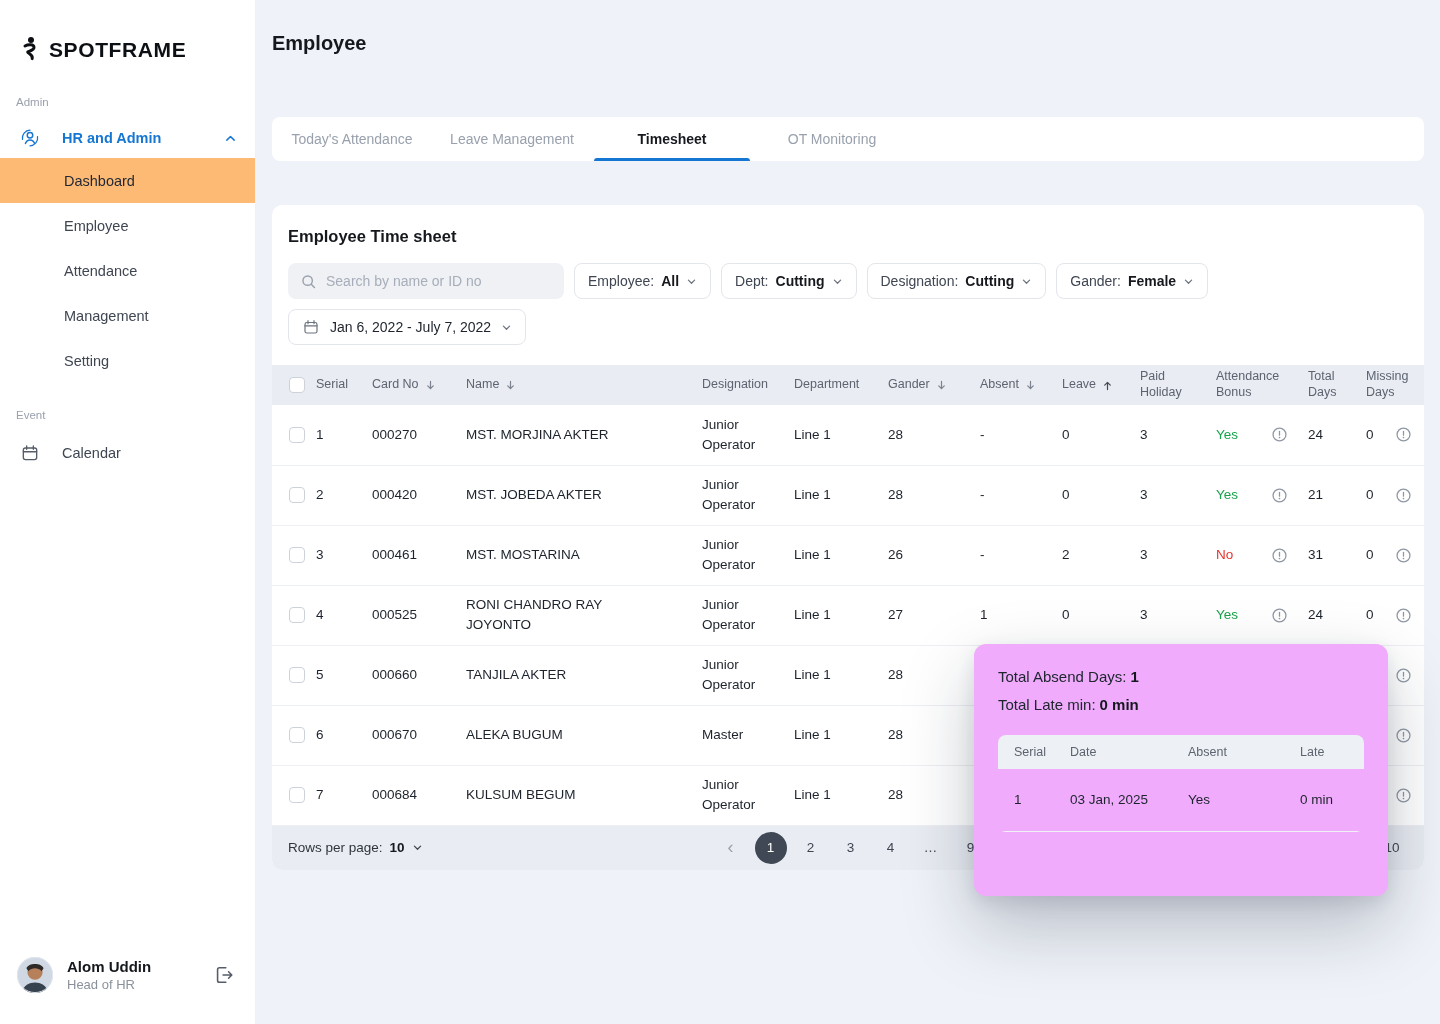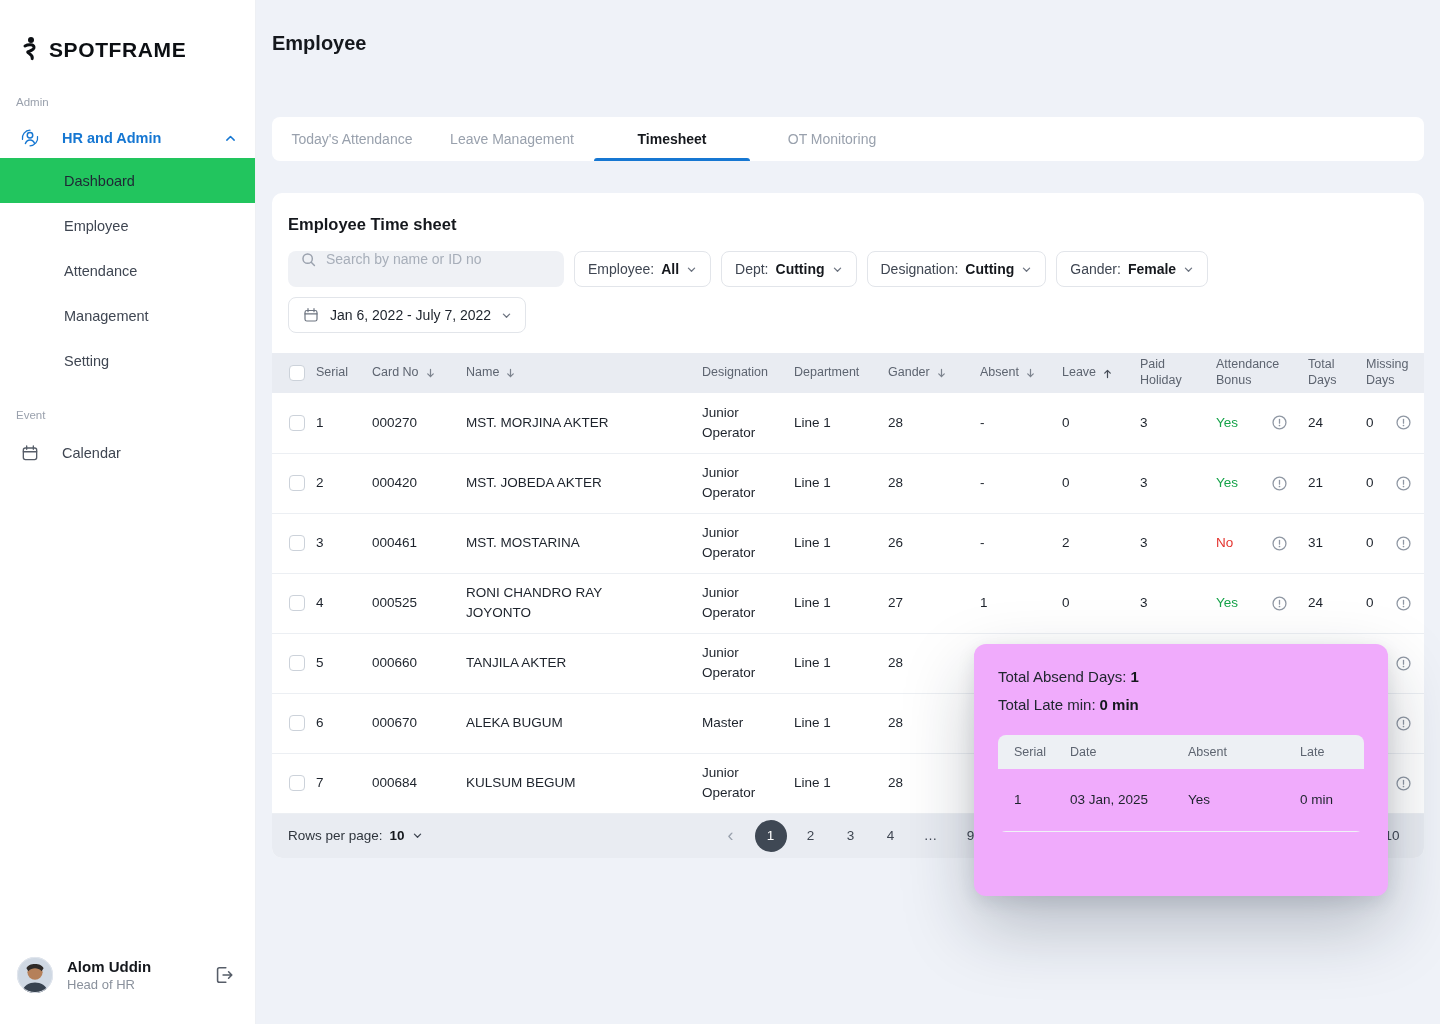--- a/index.html
+++ b/index.html
@@ -9,40 +9,40 @@
   
   .sidebar { width:256px; min-width:256px; background:#fff; border-right:1px solid #eef0f4; display:flex; flex-direction:column; }
   .logo-row { display:flex; align-items:center; gap:9px; padding:36px 16px 30px 18px; }
   .brand { font-size:21px; font-weight:800; letter-spacing:.6px; color:#0c0f13; }
   .side-label { font-size:11.5px; color:#9aa1ad; padding:0 16px; margin:2px 0 10px; }
   .nav-parent { display:flex; align-items:center; gap:20px; height:40px; padding:0 18px; cursor:pointer; }
   .nav-parent .plbl { font-size:14.5px; font-weight:600; color:#1677d2; }
   .nav-parent .chev-up { margin-left:auto; display:inline-flex; }
   .nav-parent.gray .plbl { color:#3f4652; font-weight:400; }
   .side-menu .side-item { height:45px; display:flex; align-items:center; padding-left:64px; font-size:14.5px; color:#3f4652; cursor:pointer; }
-  .side-item.active { background:#22c55e; color:#1f2735; }
+  .side-item.active { background:#fdba74; color:#1f2735; }
   .evt-label { margin-top:26px; margin-bottom:12px; }
   .user-row { margin-top:auto; display:flex; align-items:center; gap:13px; padding:16px 20px 30px 16px; }
   .uname { font-size:15px; font-weight:700; color:#15181d; }
   .urole { font-size:13px; color:#8a919c; margin-top:2px; }
   .logout { margin-left:auto; cursor:pointer; display:inline-flex; }
   .icon-cell { width:24px; display:inline-flex; justify-content:center; }
 
   
   .main { flex:1; padding:0 16px; position:relative; }
   .page-title { font-size:20px; font-weight:700; color:#15181d; margin-top:32px; }
   .tabbar { margin-top:62px; background:#fff; border-radius:8px; height:44px; display:flex; }
   .tab { width:160px; display:flex; align-items:center; justify-content:center; font-size:14px; color:#99a1ad; cursor:pointer; position:relative; }
   .tab.active { color:#15181d; font-weight:700; }
   .tab.active::after { content:""; position:absolute; left:2px; right:2px; bottom:0; height:3px; background:#1677d2; border-radius:3px 3px 0 0; }
 
-  .card { background:#fff; border-radius:10px; margin-top:32px; }
+  .card { background:#fff; border-radius:10px; margin-top:44px; }
   .card-title { font-size:16.5px; font-weight:700; padding:22px 16px 0; color:#15181d; }
   .frow1 { display:flex; align-items:center; gap:10px; padding:17px 16px 0; }
-  .search { width:276px; height:36px; background:#eff1f5; border-radius:8px; display:flex; align-items:flex-start; gap:9px; padding:0 12px; }
+  .search { width:276px; height:36px; background:#eff1f5; border-radius:8px; display:flex; align-items:center; gap:9px; padding:0 12px; }
   .search input { flex:1; border:0; background:transparent; outline:0; font-size:14px; color:#2b313a; }
   .search input::placeholder { color:#a7aeb9; }
   .chip, .datebtn { height:36px; background:#fff; border:1px solid #e2e5ea; border-radius:8px; display:flex; align-items:center; gap:7px; padding:0 13px; font-size:14px; color:#3f4652; cursor:pointer; }
   .chip b { color:#15181d; font-weight:700; }
   .frow2 { padding:10px 16px 0; display:flex; }
   .datebtn { gap:10px; color:#1d232c; }
   .ic { display:inline-flex; align-items:center; }
 
   .tablewrap { margin-top:20px; }
   table.main-t { width:100%; border-collapse:collapse; table-layout:fixed; }

